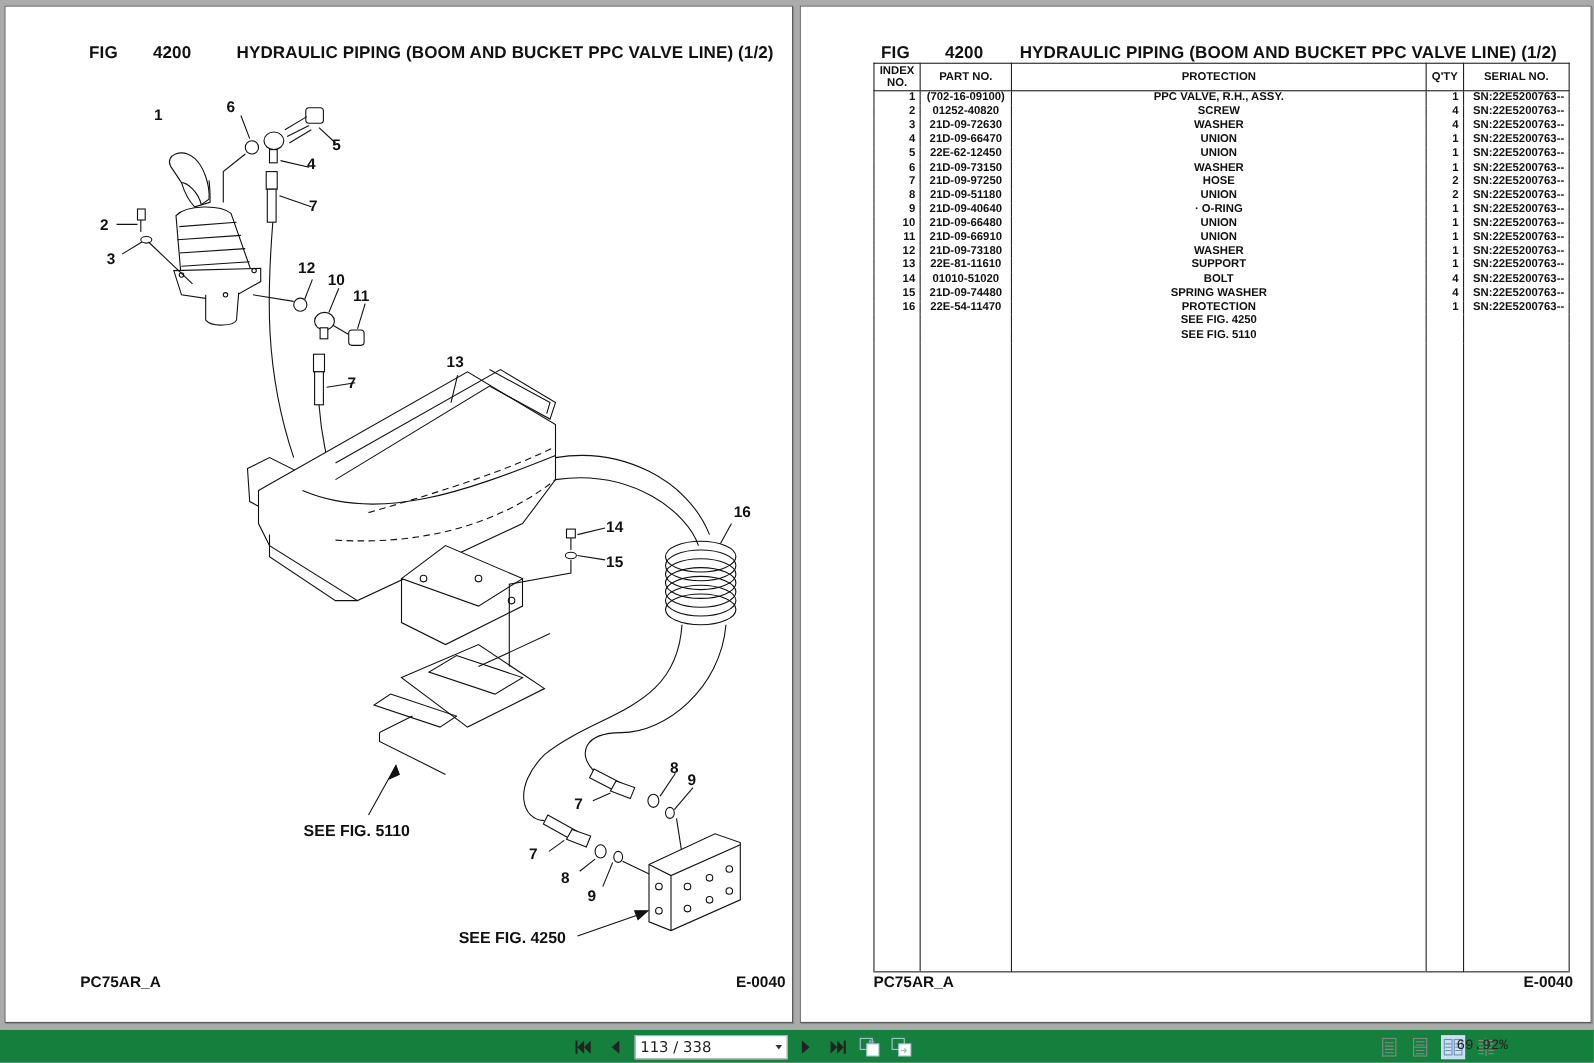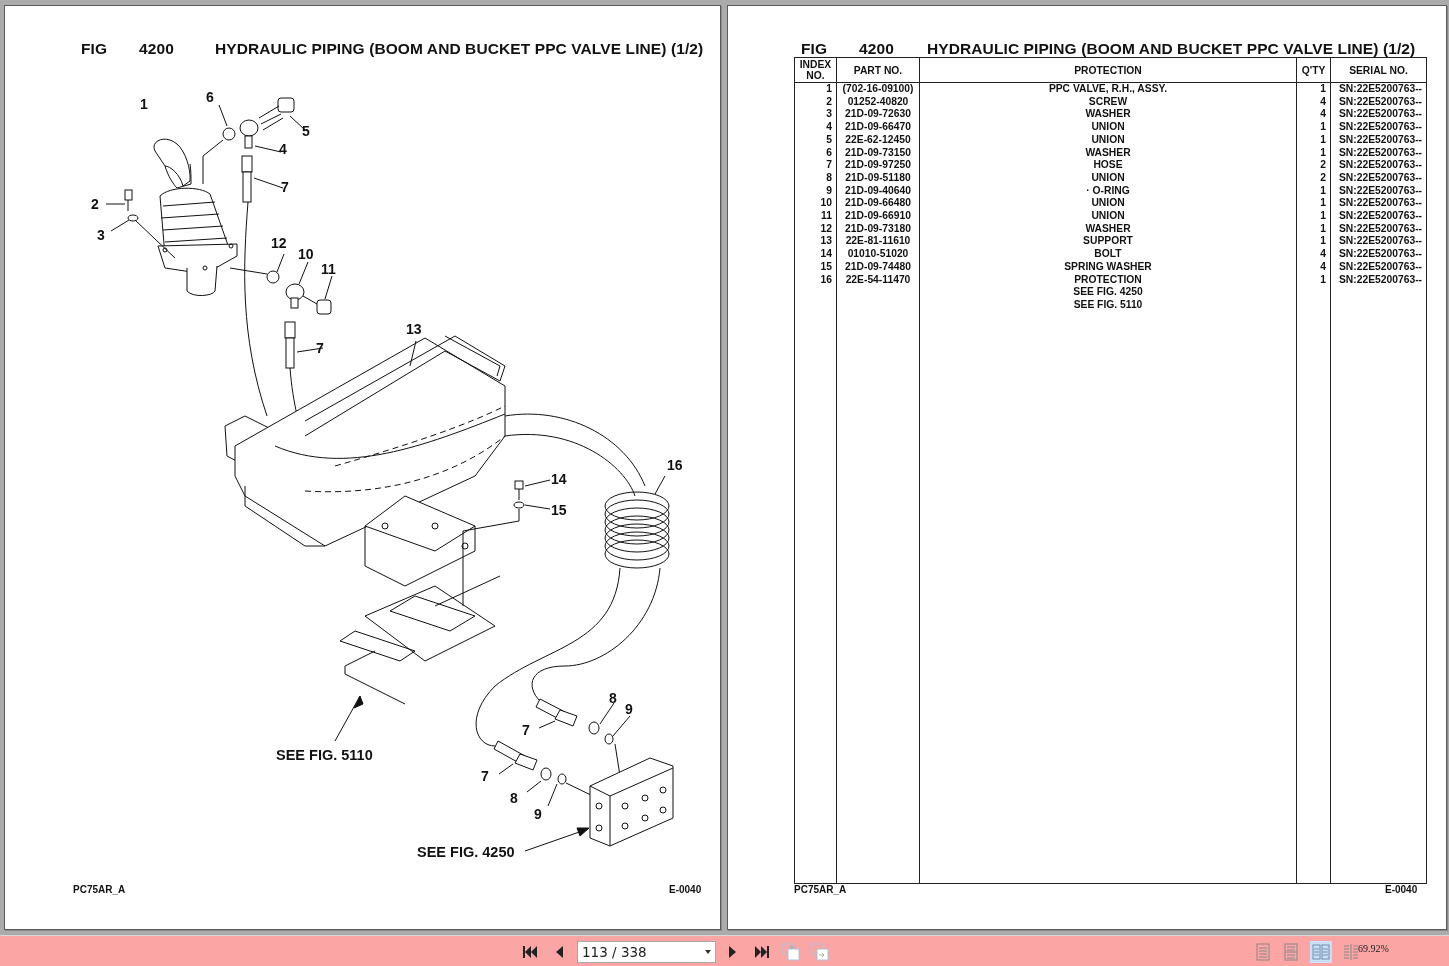--- a/index.html
+++ b/index.html
@@ -17,21 +17,21 @@
   #page-left { left:4px; top:5px; width:715px; height:923px; }
   #page-right { left:727px; top:5px; width:718px; height:923px; }
 
   .fig-title {
     position:absolute; font-weight:bold; font-size:15.5px; color:#111;
     white-space:nowrap; letter-spacing:0.1px;
   }
   .fig-title .fig { display:inline-block; width:46px; }
   .fig-title .num { display:inline-block; width:62px;margin-left:12px; }
 
-  .footer-txt { position:absolute; font-size:10px; font-weight:bold; color:#111; }
+  .footer-txt { position:absolute; font-size:14px; font-weight:bold; color:#111; }
 
   svg.diagram { position:absolute; left:0; top:0; }
   .callout { font-weight:bold; font-size:14px; fill:#111; font-family:"Liberation Sans", sans-serif; }
   .seefig { font-weight:bold; font-size:14.5px; fill:#111; font-family:"Liberation Sans", sans-serif; }
 
   
   table.parts {
     position:absolute; left:66px; top:51px; width:632px; height:827px;
     border-collapse:collapse; table-layout:fixed;
     font-size:10.3px; font-weight:bold; color:#111;
@@ -49,34 +49,34 @@
   table.parts tr.filler td { height:auto; }
   td.c-idx { text-align:right; }
   td.c-qty { text-align:right; }
   td.c-part { text-align:center; padding-left:4px; }
   td.c-desc { text-align:center; }
   td.c-sn { text-align:right; }
 
   
   #toolbar {
     position:absolute; left:0; top:935px; width:1449px; height:31px;
-    background:#fca5a5; border-top:1px solid #d8d8d8;
+    background:#15803d; border-top:1px solid #d8d8d8;
   }
   .tb-btn { position:absolute; top:6px; width:20px; height:20px; display:flex; align-items:center; justify-content:center; cursor:pointer; }
   #page-input-wrap {
     position:absolute; left:577px; top:5px; width:139px; height:22px;
     background:#fff; border:1px solid #a9a9a9; box-sizing:border-box;
   }
   #page-input {
     position:absolute; left:4px; top:0; width:110px; height:20px; border:none; outline:none;
     font-family:"DejaVu Sans", sans-serif; font-size:13.5px; color:#222; background:transparent; padding:0;
   }
   #page-dd { position:absolute; right:4px; top:8px; width:0; height:0;
     border-left:3px solid transparent; border-right:3px solid transparent; border-top:4px solid #333; }
-  #zoom-readout { position:absolute; left:1358px; top:7px; font-family:Liberation Serif, serif; font-size:10px; color:#222; }
+  #zoom-readout { position:absolute; left:1324px; top:7px; font-family:Liberation Mono, monospace; font-size:13px; color:#222; }
   .view-btn { position:absolute; top:5px; width:22px; height:22px; display:flex; align-items:center; justify-content:center; cursor:pointer; }
   .view-btn.active { background:#cce0f5; }
 </style>
 </head>
 <body>
 
 <div id="page-left" class="page">
   <div class="fig-title" style="left:76px; top:34px;">
     <span class="fig">FIG</span><span class="num">4200</span><span style="margin-left:14px;">HYDRAULIC PIPING (BOOM AND BUCKET PPC VALVE LINE) (1/2)</span>
   </div>

